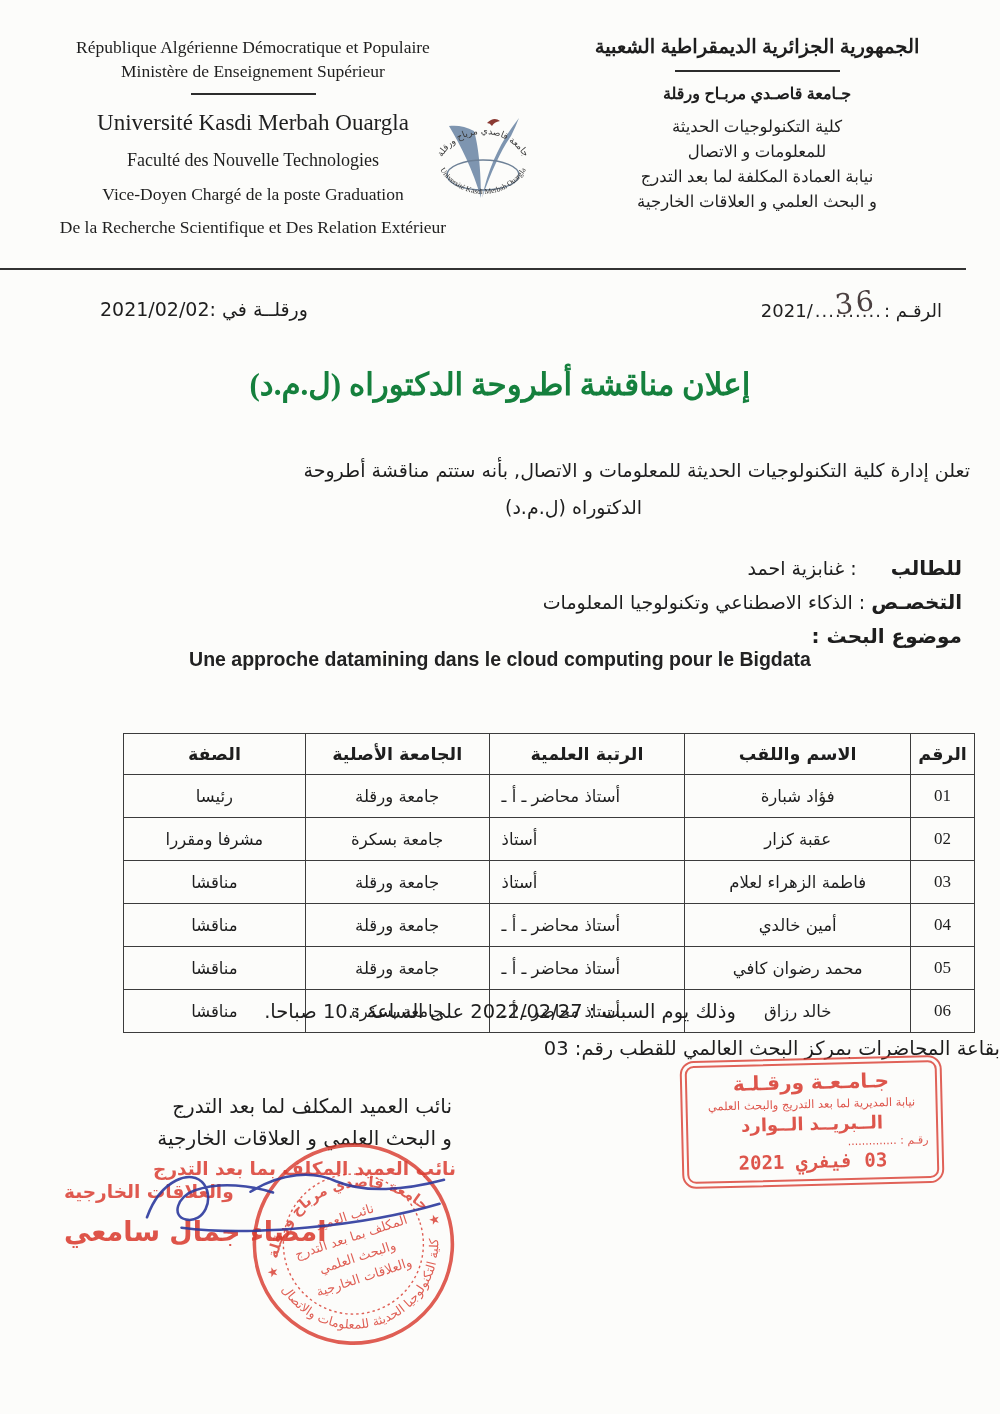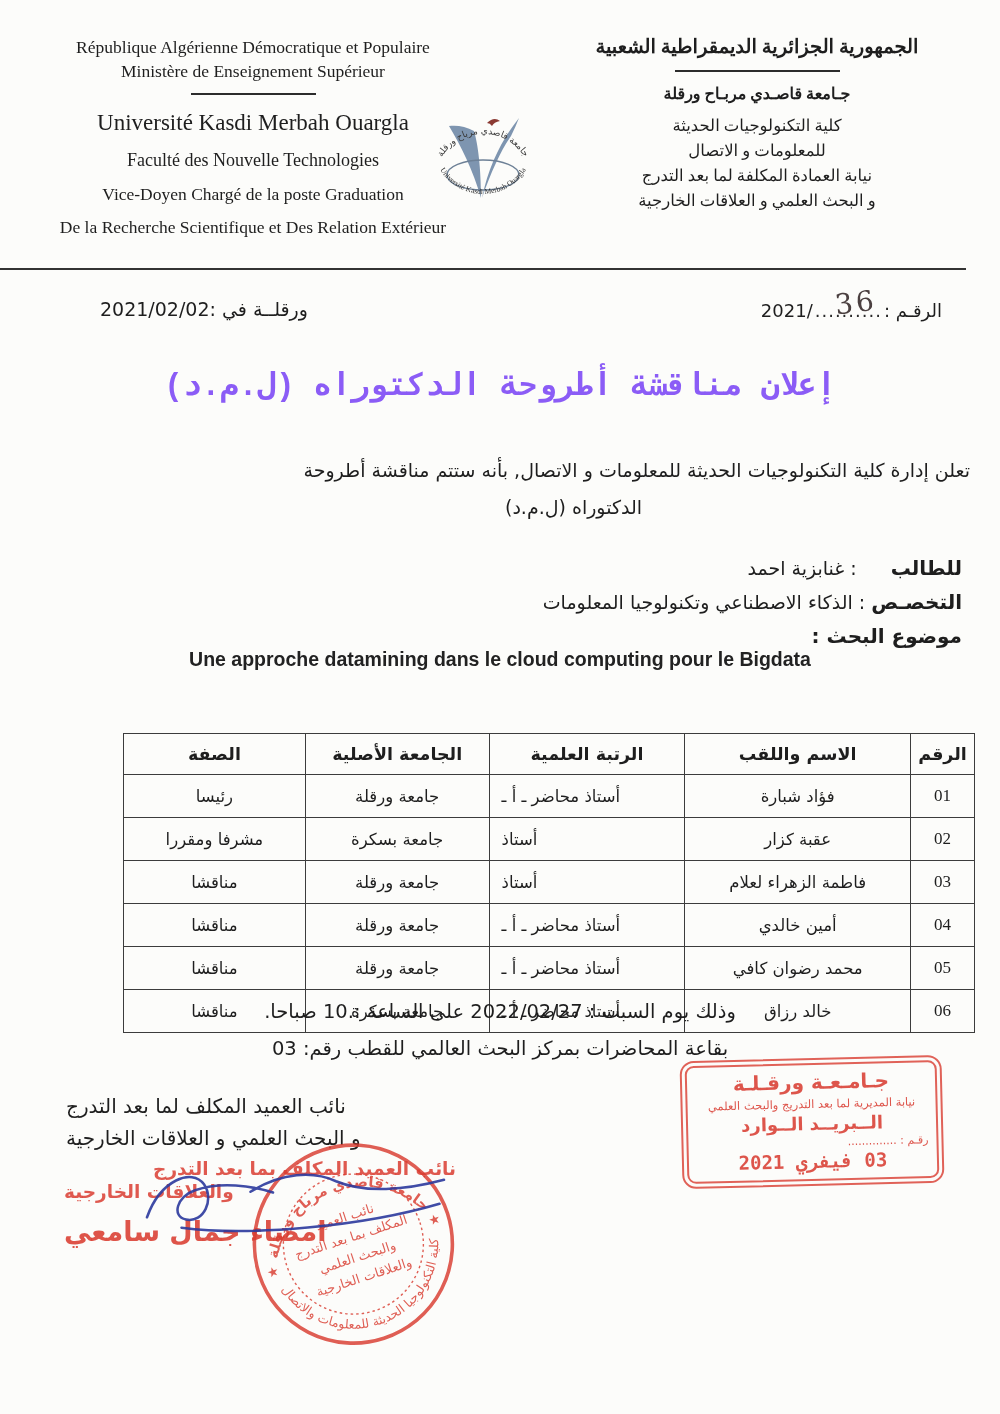--- a/index.html
+++ b/index.html
@@ -11,41 +11,41 @@
   }
   
   .hdr-fr{position:absolute; left:24px; top:36px; width:458px; text-align:center; line-height:1.35;}
   .fr-1{font-size:17.5px;}
   .fr-2{font-size:17.5px;}
   .fr-rule{width:125px; border-top:2px solid #2c2c2c; margin:10px auto 12px;}
   .fr-univ{font-size:23px; margin:2px 0 10px;}
   .fr-fac{font-size:18px;}
   .fr-vice{font-size:17.5px; margin-top:10px;}
   .hdr-ar{position:absolute; right:18px; top:32px; width:450px; text-align:center; direction:rtl;
-          font-family:Liberation Serif, serif; line-height:1.5;}
+          font-family:Liberation Sans, sans-serif; line-height:1.5;}
   .ar-1{font-size:19.5px; font-weight:700;}
   .ar-2{font-size:18.5px; font-weight:700;}
   .ar-rule{width:165px; border-top:2px solid #2c2c2c; margin:9px auto 10px;}
   .ar-univ{font-size:16px; font-weight:700; margin-bottom:8px;}
   .ar-fac{font-size:16.5px;}
   .ar-vice{font-size:16.5px;}
   .logo{position:absolute; left:421px; top:96px;}
   .hdr-bottom-rule{position:absolute; left:0; top:268px; width:966px; border-top:2.5px solid #333;}
   
   .ref-left{position:absolute; left:100px; top:298px; direction:rtl;
             font-family:"DejaVu Sans", sans-serif; font-size:19px;}
   .ref-right{position:absolute; right:58px; top:300px; display:flex; direction:rtl;
              align-items:baseline; font-family:"DejaVu Sans", sans-serif; font-size:18px;}
   .ref-dots{position:relative; letter-spacing:1px; color:#2a2a2a; padding:0 2px; direction:ltr; unicode-bidi:embed;}
   .ref-year{direction:ltr; unicode-bidi:embed;}
   .hand-36{position:absolute; top:-14px; left:22px; font-size:28px; color:#4b4040;
            font-family:"DejaVu Serif", serif; transform:rotate(-7deg); letter-spacing:3px;}
   
   .doc-title{position:absolute; top:366px; left:0; width:100%; text-align:center; direction:rtl;
-             font-family:Liberation Mono, monospace; font-weight:700; font-size:31px; color:#8b5cf6;}
+             font-family:Liberation Serif, serif; font-weight:700; font-size:31px; color:#15803d;}
   .body-par{position:absolute; top:452px; right:30px; width:830px; direction:rtl; text-align:right;
             font-family:"DejaVu Sans", sans-serif; font-size:19px; line-height:1.95;}
   .body-l2{margin-right:328px;}
   .student{position:absolute; top:551px; right:38px; direction:rtl;
            font-family:"DejaVu Sans", sans-serif; font-size:19px; line-height:1.7;margin-left:45px;}
   .student b{font-size:20px;}
   .lbl-gap{display:inline-block; width:34px;}
   .thesis-title{position:absolute; top:648px; left:0; width:100%; text-align:center;
                 font-family:"Liberation Sans", sans-serif; font-weight:700; font-size:19.5px; color:#222;}
   
@@ -56,24 +56,24 @@
   .committee th,.committee td{border:1.6px solid #3c3c3c; padding:2px 6px;}
   .committee th{font-size:17.5px; font-weight:700; height:36px; text-align:center;}
   .committee td{font-size:16.5px; height:38px; text-align:center;}
   .committee td.c-no{font-family:"Liberation Serif", serif; font-size:17px;}
   .committee td.c-rank{text-align:left; padding-left:12px;}
   col.w-no{width:64px;} col.w-name{width:226px;} col.w-rank{width:196px;}
   col.w-univ{width:184px;} col.w-role{width:182px;}
   
   .sched-1{position:absolute; top:1000px; left:0; width:100%; text-align:center; direction:rtl;
            font-family:"DejaVu Sans", sans-serif; font-size:19.5px;}
-  .sched-2{position:absolute; top:1037px; left:0; width:100%; text-align:center; direction:rtl;
+  .sched-2{position:absolute; top:1037px; left:0; width:100%; text-align:right; direction:rtl;
            font-family:"DejaVu Sans", sans-serif; font-size:19.5px;}
   
-  .footer-left{position:absolute; left:66px; top:1090px; width:386px; text-align:left; direction:rtl;
+  .footer-left{position:absolute; left:66px; top:1090px; width:386px; text-align:right; direction:rtl;
                font-family:"DejaVu Sans", sans-serif; font-size:20px; line-height:1.6;}
   .red-label{position:absolute; left:64px; top:1158px; width:392px; direction:rtl;
              font-family:"DejaVu Sans", sans-serif; font-weight:700; color:rgba(217,60,48,.85); z-index:1;}
   .red-l1{font-size:18.5px; }
   .red-l2{font-size:18.5px; text-align:left; margin-top:2px;}
   .red-name{position:absolute; left:64px; top:1216px; width:372px; direction:rtl; text-align:left;
             font-family:"DejaVu Sans", sans-serif; font-weight:700; font-size:27px;
             color:rgba(217,60,48,.88); z-index:1; letter-spacing:1px;}
   .round-stamp{position:absolute; left:250px; top:1140px; z-index:2; transform:rotate(-18deg); opacity:.82;}
   .rect-stamp{position:absolute; left:681px; top:1058px; width:252px; transform:rotate(-1.4deg);

